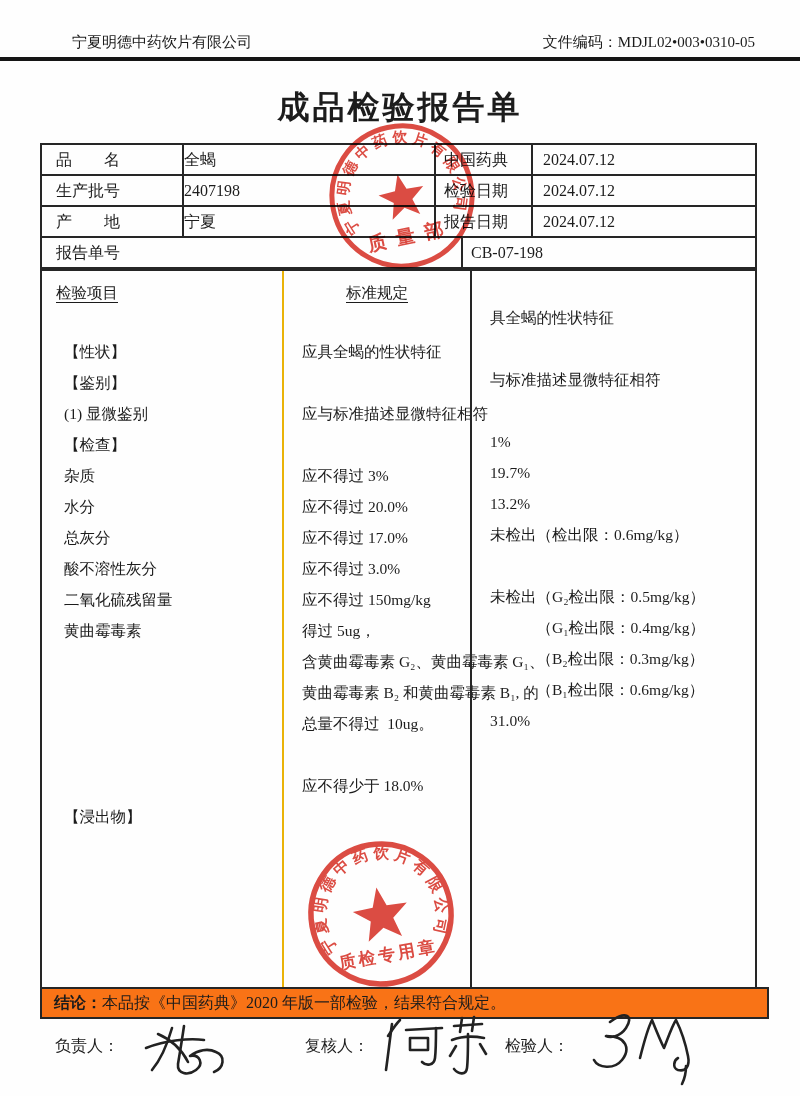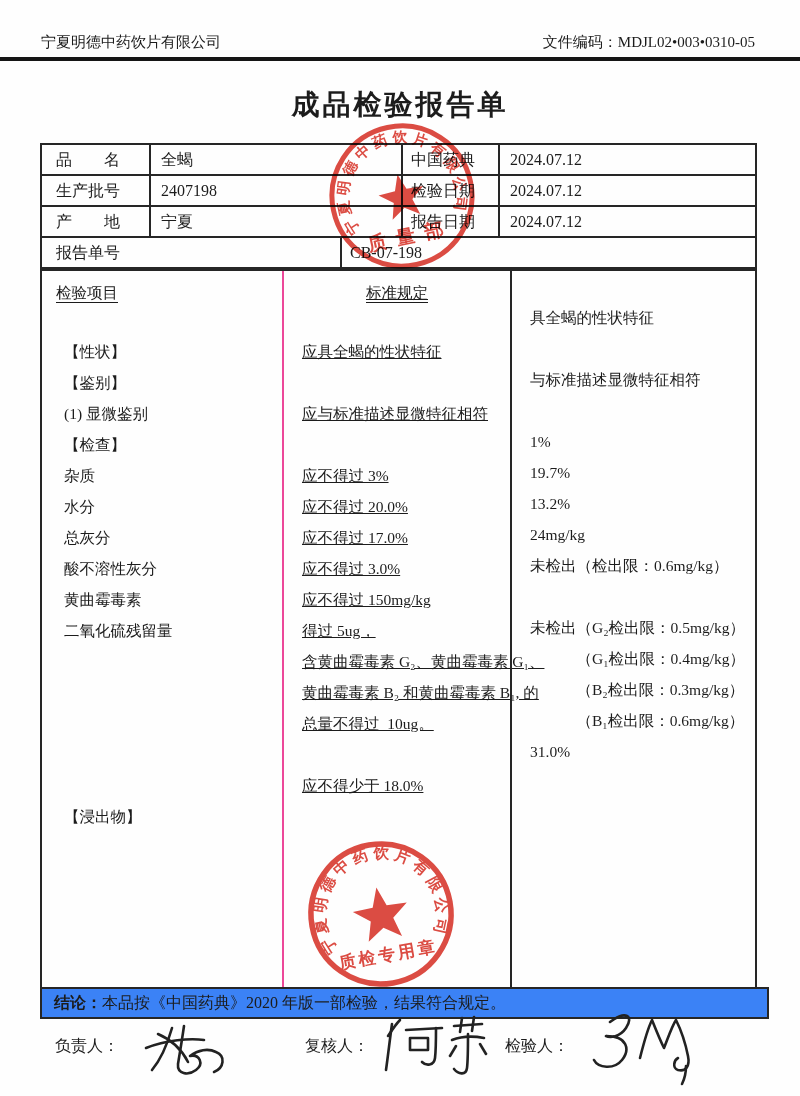--- a/index.html
+++ b/index.html
@@ -2,59 +2,59 @@
 <html><head>
 <meta charset="utf-8">
 <style>
   html,body { margin:0; padding:0; background:#ffffff; }
   .page {
     position:relative; width:800px; height:1096px; background:#fefefe;
     font-family:"Liberation Serif","DejaVu Serif",serif;
     color:#1c1c1c; overflow:hidden;
   }
   
-  .letterhead { position:absolute; top:33px; left:41px; right:45px;
+  .letterhead { position:absolute; top:33px; left:72px; right:45px;
     display:flex; justify-content:space-between; font-size:15px; }
   .head-rule { position:absolute; top:57px; left:0; width:800px; height:4px; background:#151515; }
   .doc-title { position:absolute; top:86px; left:0; width:800px; text-align:center;
-    font-size:28px; font-weight:bold; letter-spacing:3px; }
+    font-size:32px; font-weight:bold; letter-spacing:3px; }
 
   
   .info-table { position:absolute; left:40px; top:143px; width:713px;
     border:2px solid #262626; font-size:16px; }
   .info-row { display:flex; height:29px; line-height:29px; border-top:2px solid #262626; }
   .info-row:first-child { border-top:none;border-radius:12px; }
   .cA { width:93px;  padding-left:14px; box-sizing:content-box; }
-  .cB { width:252px; padding-left:10px; border-left:2px solid #262626; box-sizing:border-box; }
+  .cB { width:252px; border-left:2px solid #262626; box-sizing:border-box;margin-left:33px; }
   .cC { width:97px;  padding-left:8px;  border-left:2px solid #262626; box-sizing:border-box; }
   .cD { flex:1;      padding-left:10px; border-left:2px solid #262626; }
-  .cAB { width:298px; padding-left:14px; box-sizing:border-box; }
+  .cAB { width:419px; padding-left:14px; box-sizing:border-box; }
   .cCD { flex:1; padding-left:8px; border-left:2px solid #262626; }
 
   
   .inspect-table { position:absolute; left:40px; top:269px; width:713px; height:716px;
     border:2px solid #262626; display:flex; font-size:15.5px; }
   .icol { box-sizing:border-box; }
   .icol1 { width:240px; }
-  .icol2 { width:228px; border-left:2px solid #ec4899;text-decoration:underline; }
+  .icol2 { width:188px; border-left:2px solid #eab308; }
   .icol3 { flex:1; border-left:2px solid #262626; }
   .col-head { padding-top:12px; height:22px; }
   .col-head span { text-decoration:underline; text-underline-offset:4px; }
   .icol1 .col-head { padding-left:14px; }
   .icol2 .col-head, .icol3 .col-head { text-align:center; }
   .lines { margin-top:31px; }
   .line { height:31px; line-height:31px; white-space:pre; overflow:visible;margin-left:8px; }
   .icol1 .line { padding-left:14px; }
   .icol2 .line { padding-left:10px; }
   .icol3 .line { padding-left:10px; }
 
   
   .conclusion { position:absolute; left:40px; top:987px; width:713px; height:28px;
     border:2px solid #262626; line-height:28px; font-size:16px; padding-left:12px;
-    box-sizing:content-box; background:#3b82f6; }
+    box-sizing:content-box; background:#f97316; }
   .conclusion .c-label { font-weight:bold; }
 
   
   .sig-label { position:absolute; top:1036px; font-size:16px; }
   .sig-svg { position:absolute; }
   .sig-svg path { fill:none; stroke:#222; stroke-width:2.6; stroke-linecap:round; stroke-linejoin:round; }
 
   
   .stamp { position:absolute; mix-blend-mode:multiply; opacity:0.9; }
   .stamp circle { fill:none; stroke:#d9382e; }
@@ -106,22 +106,22 @@
       </div>
       <div class="lines">
           <div class="line">【性状】</div>
           <div class="line">【鉴别】</div>
           <div class="line">(1) 显微鉴别</div>
           <div class="line">【检查】</div>
           <div class="line">杂质</div>
           <div class="line">水分</div>
           <div class="line">总灰分</div>
           <div class="line">酸不溶性灰分</div>
+          <div class="line">二氧化硫残留量</div>
           <div class="line">黄曲霉毒素</div>
-          <div class="line">二氧化硫残留量</div>
           <div class="line"></div>
           <div class="line"></div>
           <div class="line"></div>
           <div class="line"></div>
           <div class="line"></div>
           <div class="line">【浸出物】</div>
         </div>
     </div>
     <div class="icol icol2">
       <div class="col-head">
@@ -147,21 +147,20 @@
     </div>
     <div class="icol icol3">
       <div class="lines">
           <div class="line">具全蝎的性状特征</div>
           <div class="line"></div>
           <div class="line">与标准描述显微特征相符</div>
           <div class="line"></div>
           <div class="line">1%</div>
           <div class="line">19.7%</div>
           <div class="line">13.2%</div>
-          <div class="line">24mg/kg</div>
           <div class="line">未检出（检出限：0.6mg/kg）</div>
           <div class="line"></div>
           <div class="line">未检出（G₂检出限：0.5mg/kg）</div>
           <div class="line">　　　（G₁检出限：0.4mg/kg）</div>
           <div class="line">　　　（B₂检出限：0.3mg/kg）</div>
           <div class="line">　　　（B₁检出限：0.6mg/kg）</div>
           <div class="line">31.0%</div>
         </div>
     </div>
   </div>

